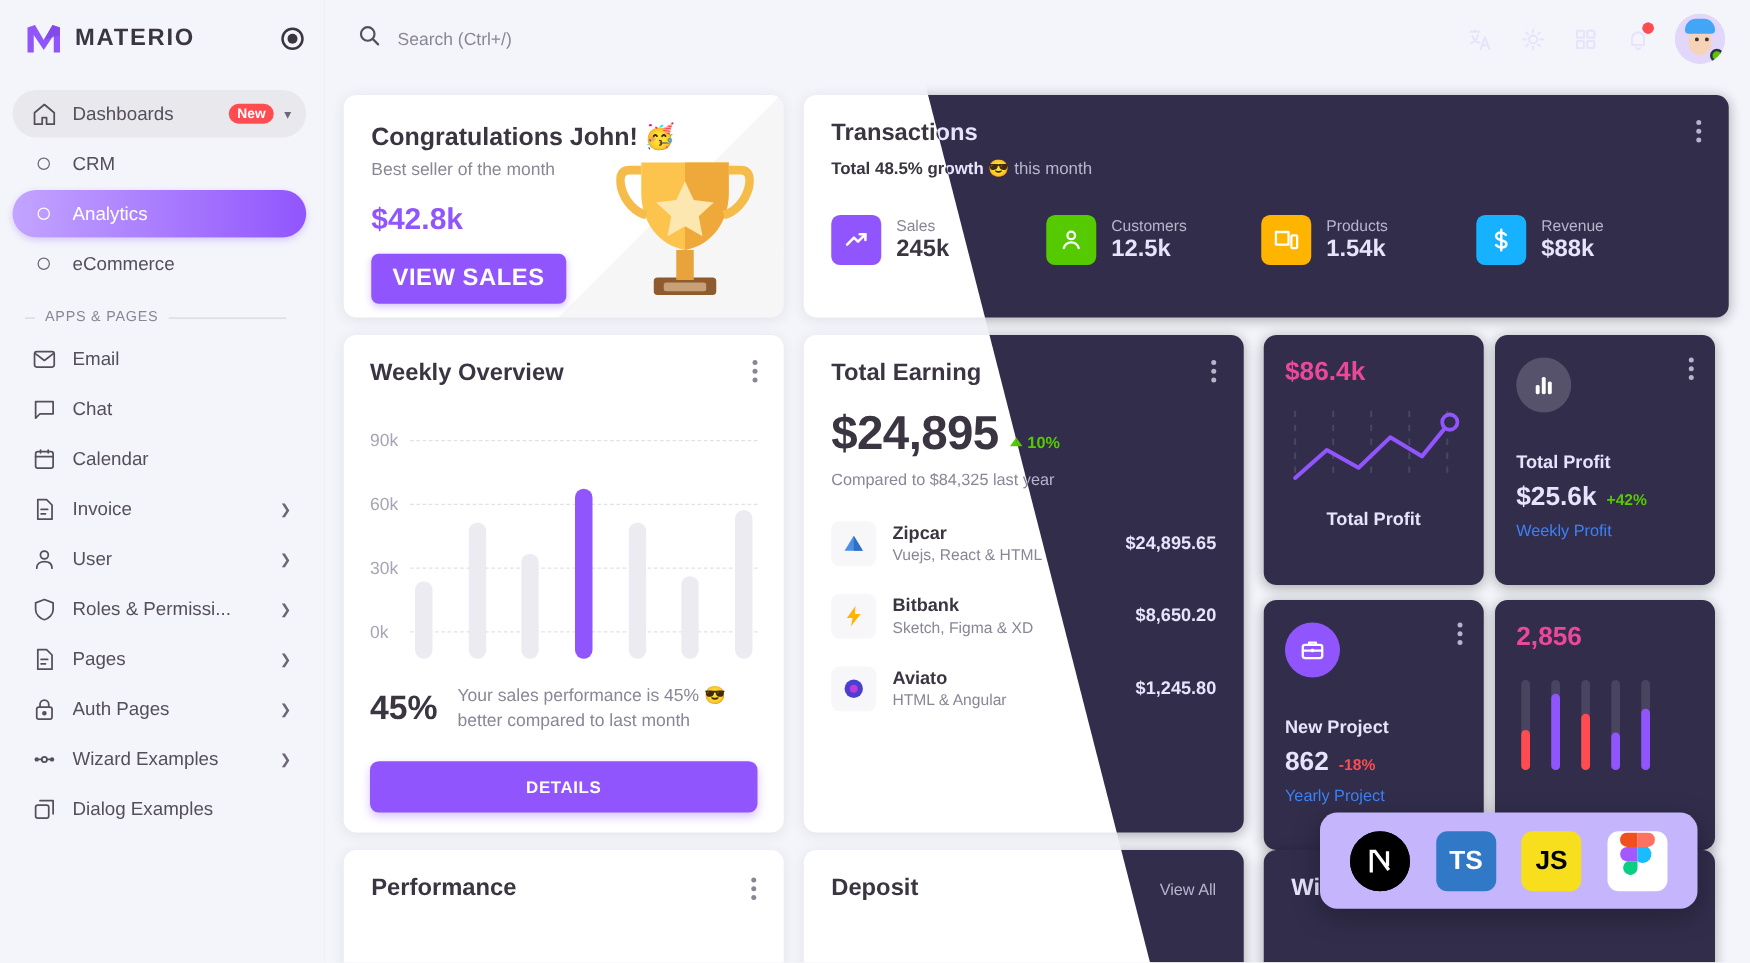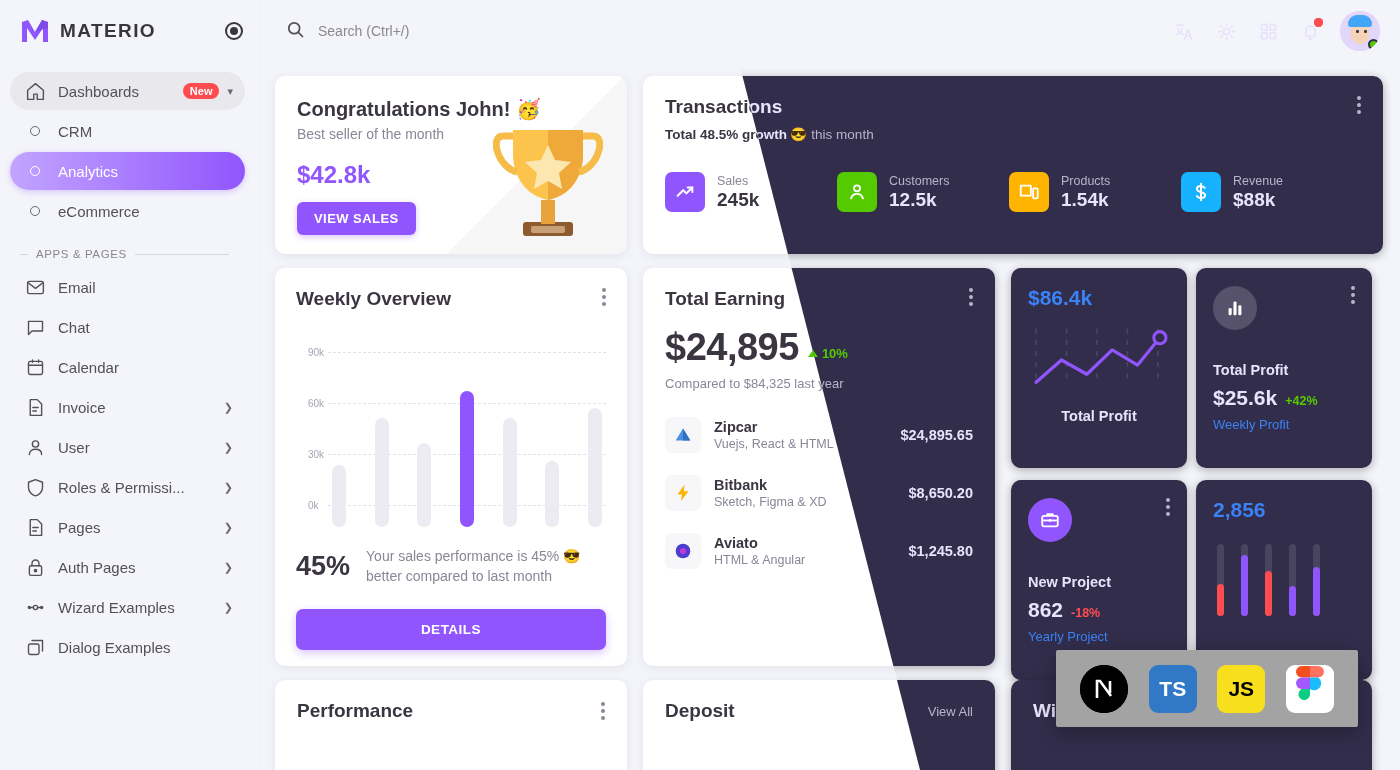--- a/index.html
+++ b/index.html
@@ -105,21 +105,21 @@
   
   #congrats { left:15px; top:14px; width:352px; height:178px; overflow:hidden; }
   #congrats:after{content:"";position:absolute;right:-30px;bottom:-60px;width:260px;height:260px;
      background:linear-gradient(135deg, rgba(58,53,65,0) 48%, rgba(58,53,65,.045) 48%);transform:rotate(0deg);}
   .cg-pad { padding:21px 22px; position:relative; z-index:2; }
   .cg-h { font-size:20px; font-weight:600; color:#3A3541; }
   .cg-sub { font-size:14px; color:#8A8696; margin-top:5px; }
   .cg-amt { font-size:24px; font-weight:600; color:#9155FD; margin-top:19px; }
   .btn {
     display:inline-block; margin-top:13px; background:#9155FD; color:#fff; border:none;
-    font-size:13px; font-weight:600; letter-spacing:.45px; padding:9px 17px; border-radius:6px;
+    font-size:19px; font-weight:600; letter-spacing:.45px; padding:9px 17px; border-radius:6px;
     box-shadow:0 2px 6px rgba(145,85,253,.35); font-family:inherit;
   }
   .trophy { position:absolute; right:24px; bottom:12px; width:110px; height:130px; z-index:3; }
 
   
   #transactions { left:383px; top:14px; width:740px; height:178px; }
   .tx-pad { padding:20px 22px; }
   .tx-sub { font-size:13.5px; color:#8A8696; margin-top:8px; }
   .dark .tx-sub { color:#B9B4CC; }
   .tx-sub b { color:#3A3541; font-weight:700; }
@@ -130,21 +130,21 @@
   .tx-lab { font-size:12.5px; color:#8A8696; }
   .dark .tx-lab { color:#B9B4CC; }
   .tx-val { font-size:19px; font-weight:600; color:#3A3541; margin-top:1px; }
   .dark .tx-val { color:#E7E3FC; }
 
   
   #weekly { left:15px; top:206px; width:352px; height:398px; }
   .wk-pad { padding:20px 21px 18px; }
   .chart { position:relative; height:195px; margin-top:22px; }
   .gl { position:absolute; left:32px; right:0; height:0; border-top:1px dashed #E3E1E8; }
-  .glab { position:absolute; left:12px; font-size:10px; color:#A8A4B3; transform:translateY(-50%); }
+  .glab { position:absolute; left:0; font-size:14px; color:#A8A4B3; transform:translateY(-50%); }
   .bars { position:absolute; left:36px; right:4px; bottom:0; height:175px; display:flex; align-items:flex-end; justify-content:space-between; }
   .bar { width:14px; border-radius:7px; background:#EDEBF2; }
   .bar.hi { background:#9155FD; }
   .wk-foot { display:flex; align-items:center; gap:16px; margin-top:20px; }
   .wk-pct { font-size:27px; font-weight:600; color:#3A3541; }
   .wk-txt { font-size:14px; color:#8A8696; line-height:1.42; }
   .btn-wide { display:block; width:100%; text-align:center; margin-top:22px; background:#9155FD; color:#fff;
      border:none; font-size:13.5px; font-weight:600; letter-spacing:.5px; padding:13px 0; border-radius:7px;
      box-shadow:0 3px 8px rgba(145,85,253,.35); font-family:inherit; }
 
@@ -171,40 +171,40 @@
   .dark .te-price { color:#E7E3FC; }
   .pbar { margin-top:8px; height:4px; border-radius:3px; width:100%; }
   .pbar i { display:block; height:100%; border-radius:3px; }
 
   
   #profit  { left:751px; top:206px; width:176px; height:200px; }
   #weeklyp { left:936px; top:206px; width:176px; height:200px; }
   #project { left:751px; top:418px; width:176px; height:200px; }
   #count   { left:936px; top:418px; width:176px; height:200px; }
   .sc-pad { padding:18px 17px; height:100%; }
-  .sc-big { font-size:21px; font-weight:600; color:#3b82f6; }
+  .sc-big { font-size:21px; font-weight:600; color:#ec4899; }
   .sc-cap { font-size:14.5px; font-weight:600; color:#E7E3FC; text-align:center; }
   .sc-circ { width:44px;height:44px;border-radius:50%;display:flex;align-items:center;justify-content:center; }
   .sc-lab { font-size:14.5px; font-weight:600; color:#E7E3FC; }
   .sc-val { font-size:21px; font-weight:600; color:#E7E3FC; }
   .sc-chg { font-size:12.5px; font-weight:600; }
   .sc-sub { font-size:13px; color:#3b82f6; margin-top:7px; }
 
   
   #perf { left:15px; top:618px; width:352px; height:160px; }
   #deposit { left:383px; top:618px; width:352px; height:160px; }
   #withdraw { left:751px; top:618px; width:361px; height:160px; }
   .bt-pad { padding:20px 22px; display:flex; align-items:center; }
   .viewall { margin-left:auto; font-size:13px; color:#8A8696; }
   .dark .viewall { color:#B9B4CC; }
 
   
   #techbar {
     position:absolute; left:1056px; top:650px; width:302px; height:77px;
-    background:#a3a3a3; border-radius:2px; box-shadow:0 6px 22px rgba(0,0,0,.28);
+    background:#c4b5fd; border-radius:14px; box-shadow:0 6px 22px rgba(0,0,0,.28);
     display:flex; align-items:center; justify-content:space-around; padding:0 14px; z-index:50;
   }
   .tlogo { width:48px; height:48px; border-radius:9px; display:flex; align-items:center; justify-content:center;
      font-weight:800; font-size:21px; }
 </style>
 </head>
 <body>
 
 <div id="light-layer">
 

